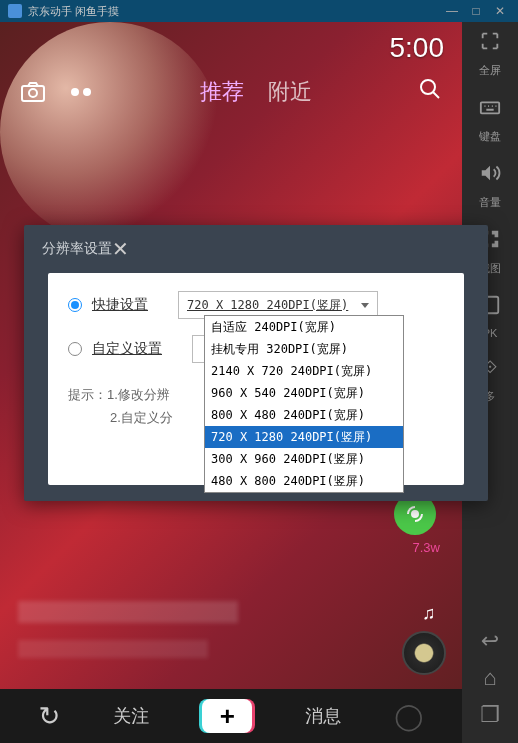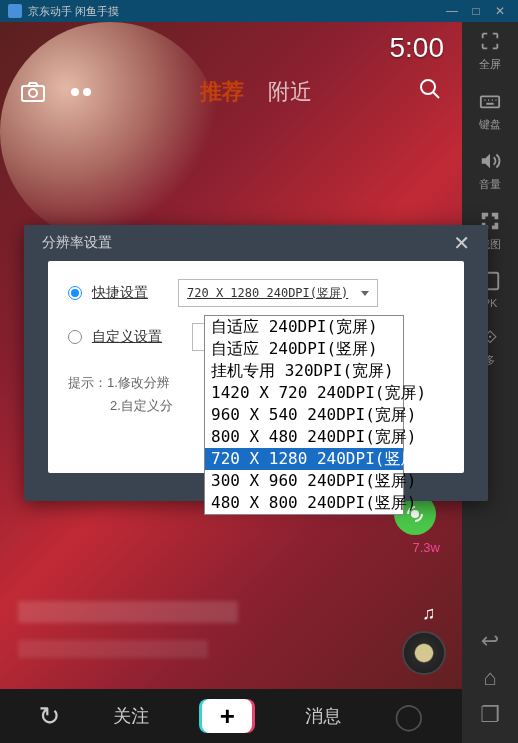--- a/index.html
+++ b/index.html
@@ -93,65 +93,65 @@
       gap: 24px;
       margin-left: auto;
       margin-right: auto;
     }
     .nav-tab {
       color: rgba(255,255,255,0.7);
       font-size: 22px;
       font-weight: 500;
     }
     .nav-tab.active {
-      color: #c2410c;
-      font-weight: 700;
+      color: #f0abfc;
+      font-weight: 400;
     }
     .nav-search {
       color: #fff;
       font-size: 24px;
     }
     .side-toolbar {
       width: 56px;
       background: #2a2a2a;
       display: flex;
       flex-direction: column;
       align-items: center;
       padding-top: 8px;
       gap: 18px;
     }
     .tool-item {
       display: flex;
       flex-direction: column;
       align-items: center;
       color: #999;
       font-size: 11px;
-      gap: 5px;
+      gap: 11px;
     }
     .tool-icon {
       width: 22px;
       height: 22px;
       color: #999;
     }
     .dialog-overlay {
       position: absolute;
       top: 225px;
       left: 24px;
       width: 464px;
       height: 276px;
       background: #3a4450;
       border-radius: 2px;
       box-shadow: 0 4px 20px rgba(0,0,0,0.5);
       z-index: 50;
     }
     .dialog-header {
-      height: 36px;
-      display: flex;
-      align-items: center;
-      justify-content: space-between;
+      height: 48px;
+      display: flex;
+      align-items: center;
+      justify-content: flex-start;
       padding: 12px 18px;
       color: #d0d4d8;
       font-size: 14px;
     }
     .dialog-close {
       font-size: 20px;
       color: #ccc;
       cursor: pointer;
     }
     .dialog-body {
@@ -233,21 +233,21 @@
       left: 204px;
       width: 200px;
       background: #fff;
       border: 1px solid #888;
       z-index: 100;
       font-family: "SimSun", monospace;
     }
     .dropdown-item {
       height: 22px;
       padding: 0 6px;
-      font-size: 16px;
+      font-size: 12px;
       color: #000;
       display: flex;
       align-items: center;
       white-space: nowrap;
     }
     .dropdown-item.selected {
       background: #1a6dc4;
       color: #fff;
     }
     .video-lower {
@@ -509,21 +509,20 @@
     </div>
     <div class="hint-text">
       <div>提示：1.修改分辨</div>
       <div style="padding-left:42px">2.自定义分</div>
     </div>
   </div>
 </div>
 
 <div class="dropdown">
   <div class="dropdown-item">自适应 240DPI(宽屏)</div>
-  <div class="dropdown-item">自适应 240DPI(竖屏)</div>
   <div class="dropdown-item">挂机专用 320DPI(宽屏)</div>
-  <div class="dropdown-item">1420 X 720 240DPI(宽屏)</div>
+  <div class="dropdown-item">2140 X 720 240DPI(宽屏)</div>
   <div class="dropdown-item">960 X 540 240DPI(宽屏)</div>
   <div class="dropdown-item">800 X 480 240DPI(宽屏)</div>
   <div class="dropdown-item selected">720 X 1280 240DPI(竖屏)</div>
   <div class="dropdown-item">300 X 960 240DPI(竖屏)</div>
   <div class="dropdown-item">480 X 800 240DPI(竖屏)</div>
 </div>
 
 </body></html>

